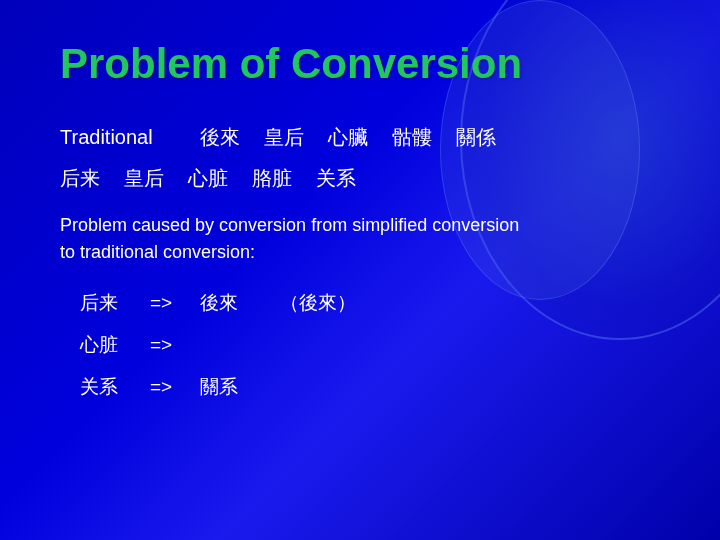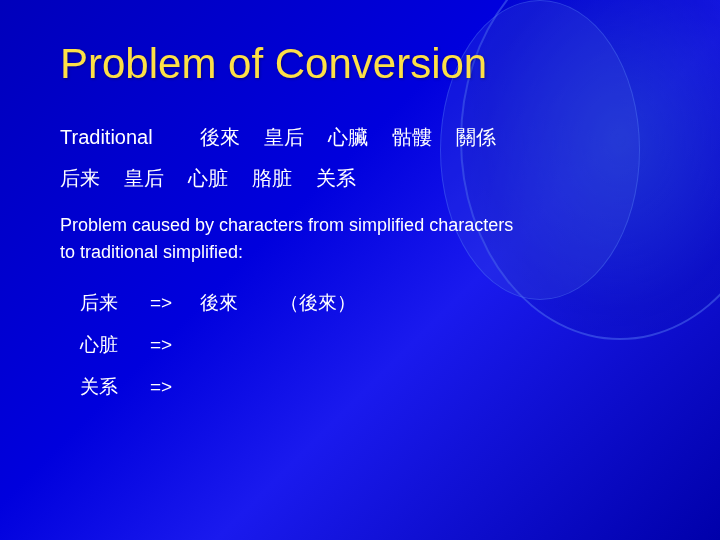--- a/index.html
+++ b/index.html
@@ -44,22 +44,22 @@
 
     .content {
       position: relative;
       z-index: 10;
       padding: 40px 60px 30px 60px;
       color: white;
     }
 
     .title {
       font-size: 42px;
-      font-weight: normal;
-      color: #fde047;
+      font-weight: bold;
+      color: #22c55e;
       margin-bottom: 36px;
       font-family: Arial, sans-serif;
       text-shadow: 1px 1px 3px rgba(0,0,0,0.3);
     }
 
     .char-table {
       margin-bottom: 20px;
     }
 
     .char-row {
@@ -151,38 +151,39 @@
         <span>皇后</span>
         <span>心脏</span>
         <span>胳脏</span>
         <span>关系</span>
       </div>
     </div>
 
   </div>
 
   <div class="description">
-    <span>Problem caused by characters from simplified characters</span><br>
-    <span>to traditional simplified:</span>
+    <span>Problem caused by conversion from simplified conversion</span><br>
+    <span>to traditional conversion:</span>
   </div>
 
   <div class="conversion-table">
 
     <div class="conv-row">
       <span class="conv-source">后来</span>
       <span class="conv-arrow">=&gt;</span>
       <span class="conv-target">後來</span>
       <span class="conv-original">（後來）</span>
     </div>
 
     <div class="conv-row">
       <span class="conv-source">心脏</span>
       <span class="conv-arrow">=&gt;</span>
     </div>
 
     <div class="conv-row">
       <span class="conv-source">关系</span>
       <span class="conv-arrow">=&gt;</span>
+      <span class="conv-target">關系</span>
     </div>
 
   </div>
 
 </div>
 
 </body></html>

